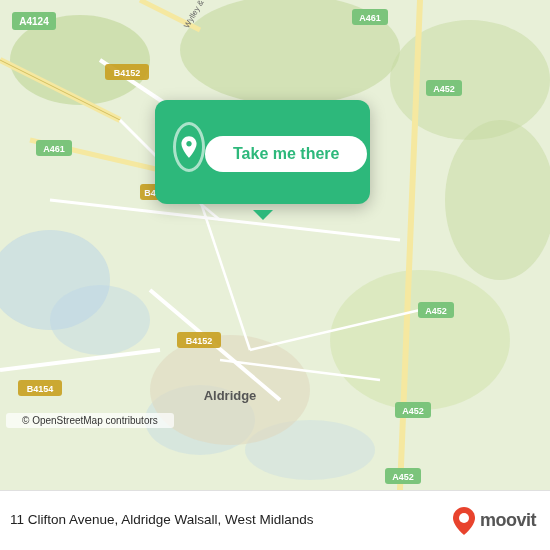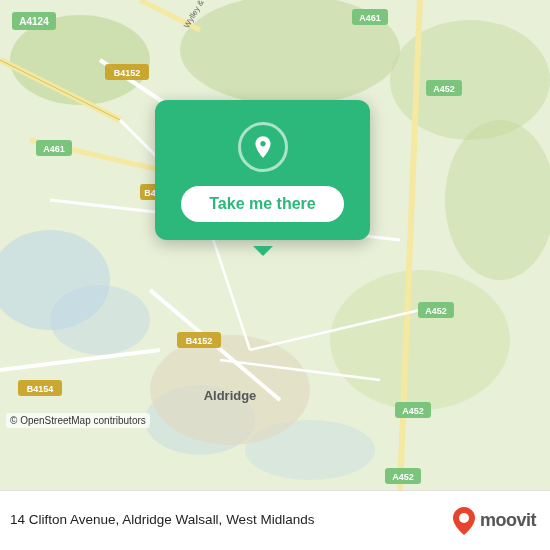--- a/index.html
+++ b/index.html
@@ -29,21 +29,21 @@
 
     
     #popup-card {
       position: absolute;
       top: 100px;
       left: 155px;
       width: 215px;
       background: #2db87b;
       border-radius: 12px;
       display: flex;
-      flex-direction: column;
+      flex-direction: row;
       align-items: center;
       padding: 22px 18px 18px;
       box-shadow: 0 4px 16px rgba(0,0,0,0.25);
       z-index: 10;
     }
 
     #popup-card::after {
       content: '';
       position: absolute;
       bottom: -16px;
@@ -116,21 +116,21 @@
       letter-spacing: -0.5px;
     }
 
     #osm-credit {
       position: absolute;
       bottom: 62px;
       left: 6px;
       font-size: 10px;
       color: #333;
       background: rgba(255,255,255,0.7);
-      padding: 2px 4px;
+      padding: 2px 16px;
       border-radius: 3px;
       z-index: 5;
     }
   </style>
 </head>
 <body>
 
 <div id="map-container">
   <svg id="map-svg" viewBox="0 0 550 490" xmlns="http://www.w3.org/2000/svg">
 
@@ -213,21 +213,21 @@
         <path d="M12 2C8.13 2 5 5.13 5 9c0 5.25 7 13 7 13s7-7.75 7-13c0-3.87-3.13-7-7-7zm0 9.5c-1.38 0-2.5-1.12-2.5-2.5s1.12-2.5 2.5-2.5 2.5 1.12 2.5 2.5-1.12 2.5-2.5 2.5z"></path>
       </svg>
     </div>
     <button id="take-me-there-btn">Take me there</button>
   </div>
 
   <div id="osm-credit">© OpenStreetMap contributors</div>
 </div>
 
 <div id="footer-bar">
-  <span id="address-text">14 Clifton Avenue, Aldridge Walsall, West Midlands</span>
+  <span id="address-text">11 Clifton Avenue, Aldridge Walsall, West Midlands</span>
   <div id="moovit-logo">
     <svg width="22" height="28" viewBox="0 0 22 28" xmlns="http://www.w3.org/2000/svg">
       <path d="M11 0C5 0 0 5 0 11c0 8 11 17 11 17S22 19 22 11C22 5 17 0 11 0z" fill="#e8432d"></path>
       <circle cx="11" cy="11" r="5" fill="white"></circle>
     </svg>
     <span class="moovit-text">moovit</span>
   </div>
 </div>
 
 </body></html>

